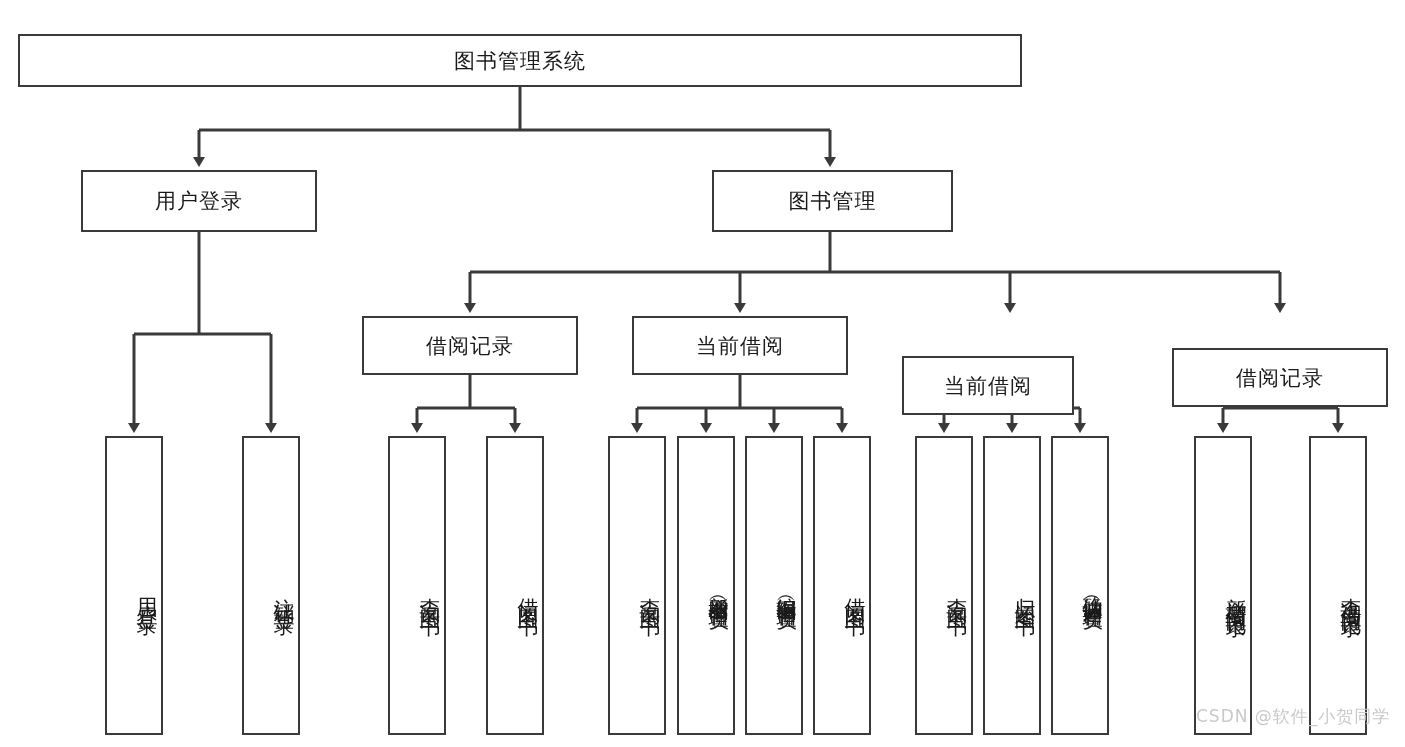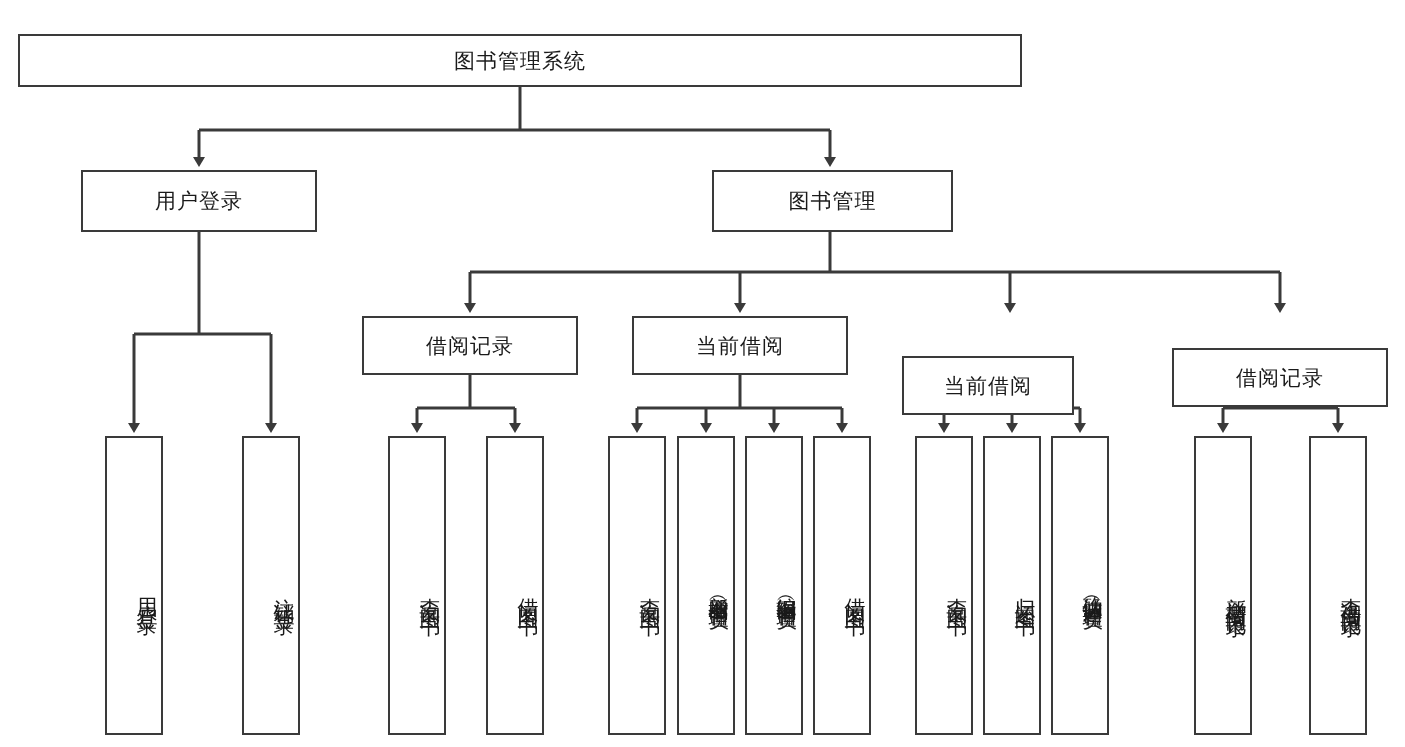--- a/index.html
+++ b/index.html
@@ -123,14 +123,15 @@
         <span style="letter-spacing: 2px; font-size: 20px;">确认归还（管理员）</span>
       </div>
       <div class="node v" style="left: 1194px; top: 436px; width: 58px; height: 299px;">
         <span style="letter-spacing: 4px;">新增借阅记录</span>
       </div>
       <div class="node v" style="left: 1309px; top: 436px; width: 58px; height: 299px;">
         <span style="letter-spacing: 4px;">查询借阅记录</span>
       </div>
     </div>
 
+  <div class="watermark" style="left: 1196px; top: 716px; transform: translateY(-50%);">CSDN @软件_小贺同学</div>
 
 </div>
 
 </body></html>

